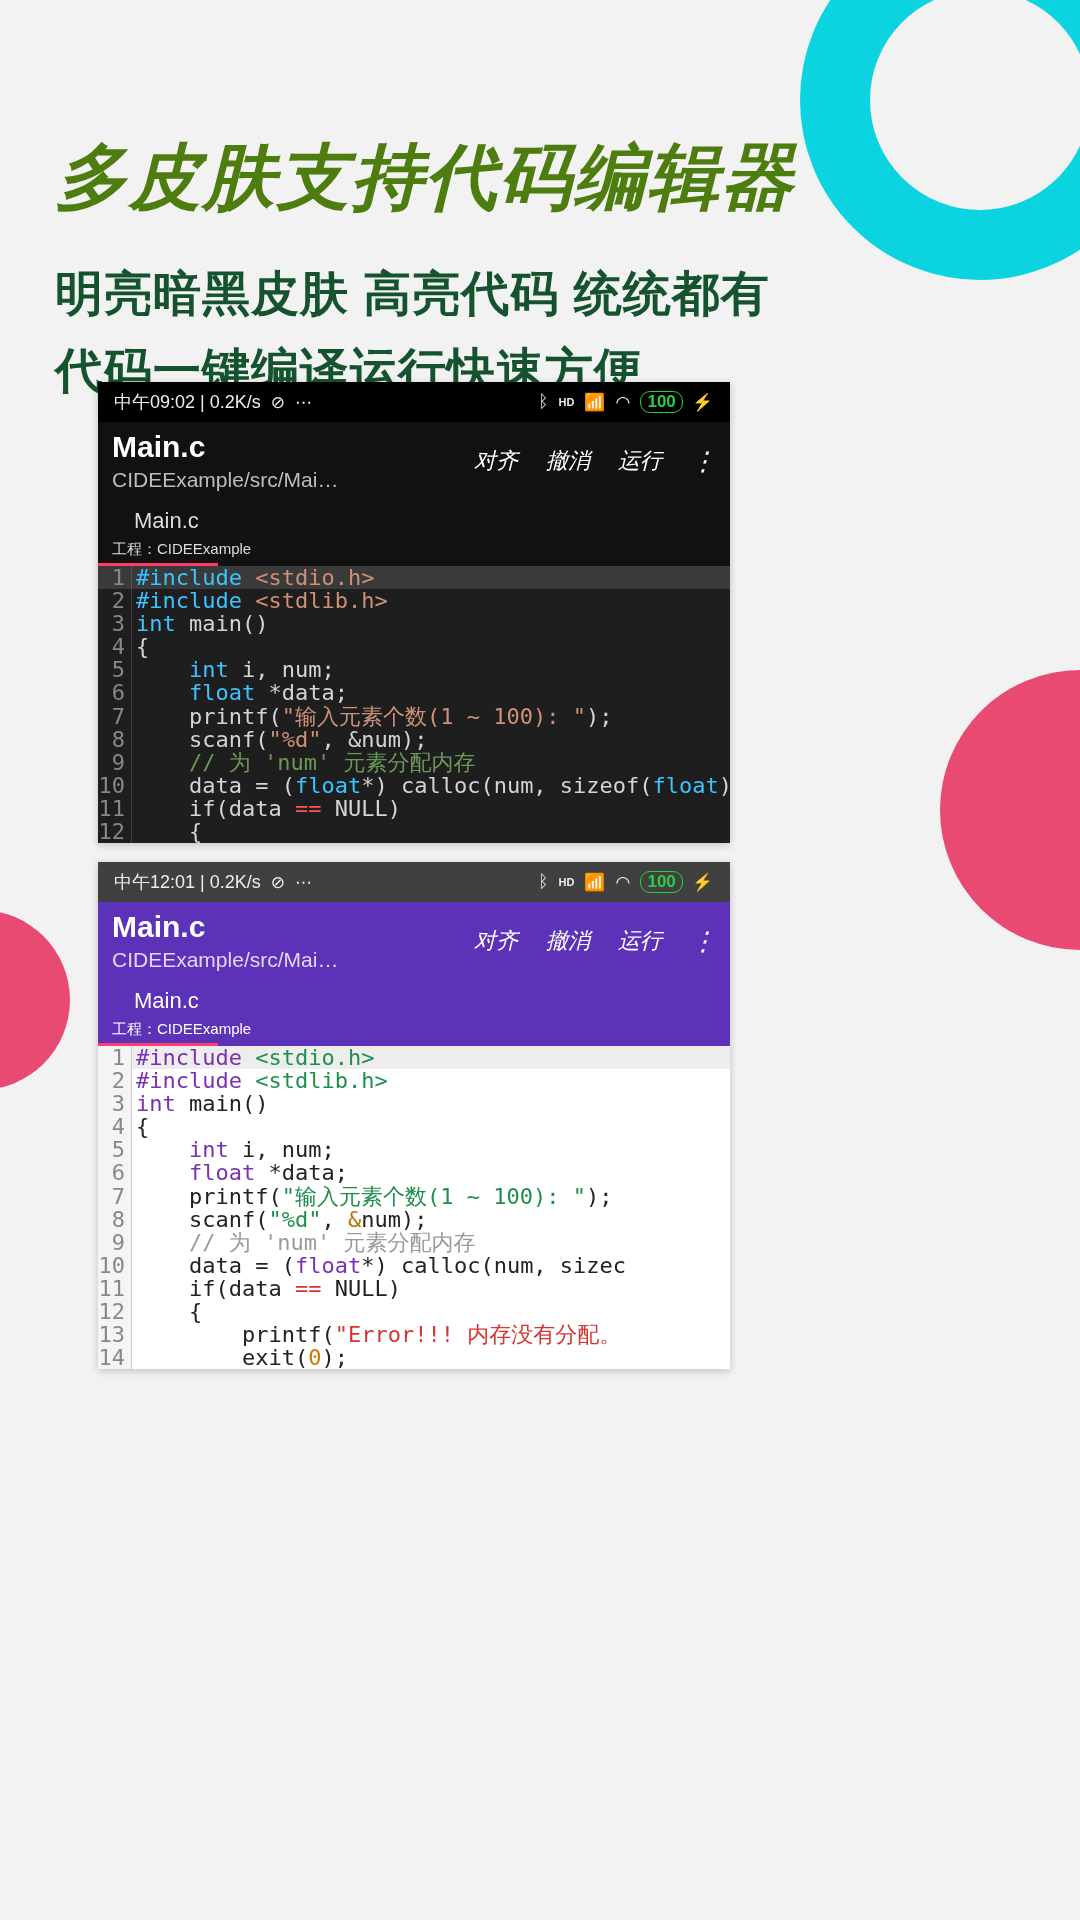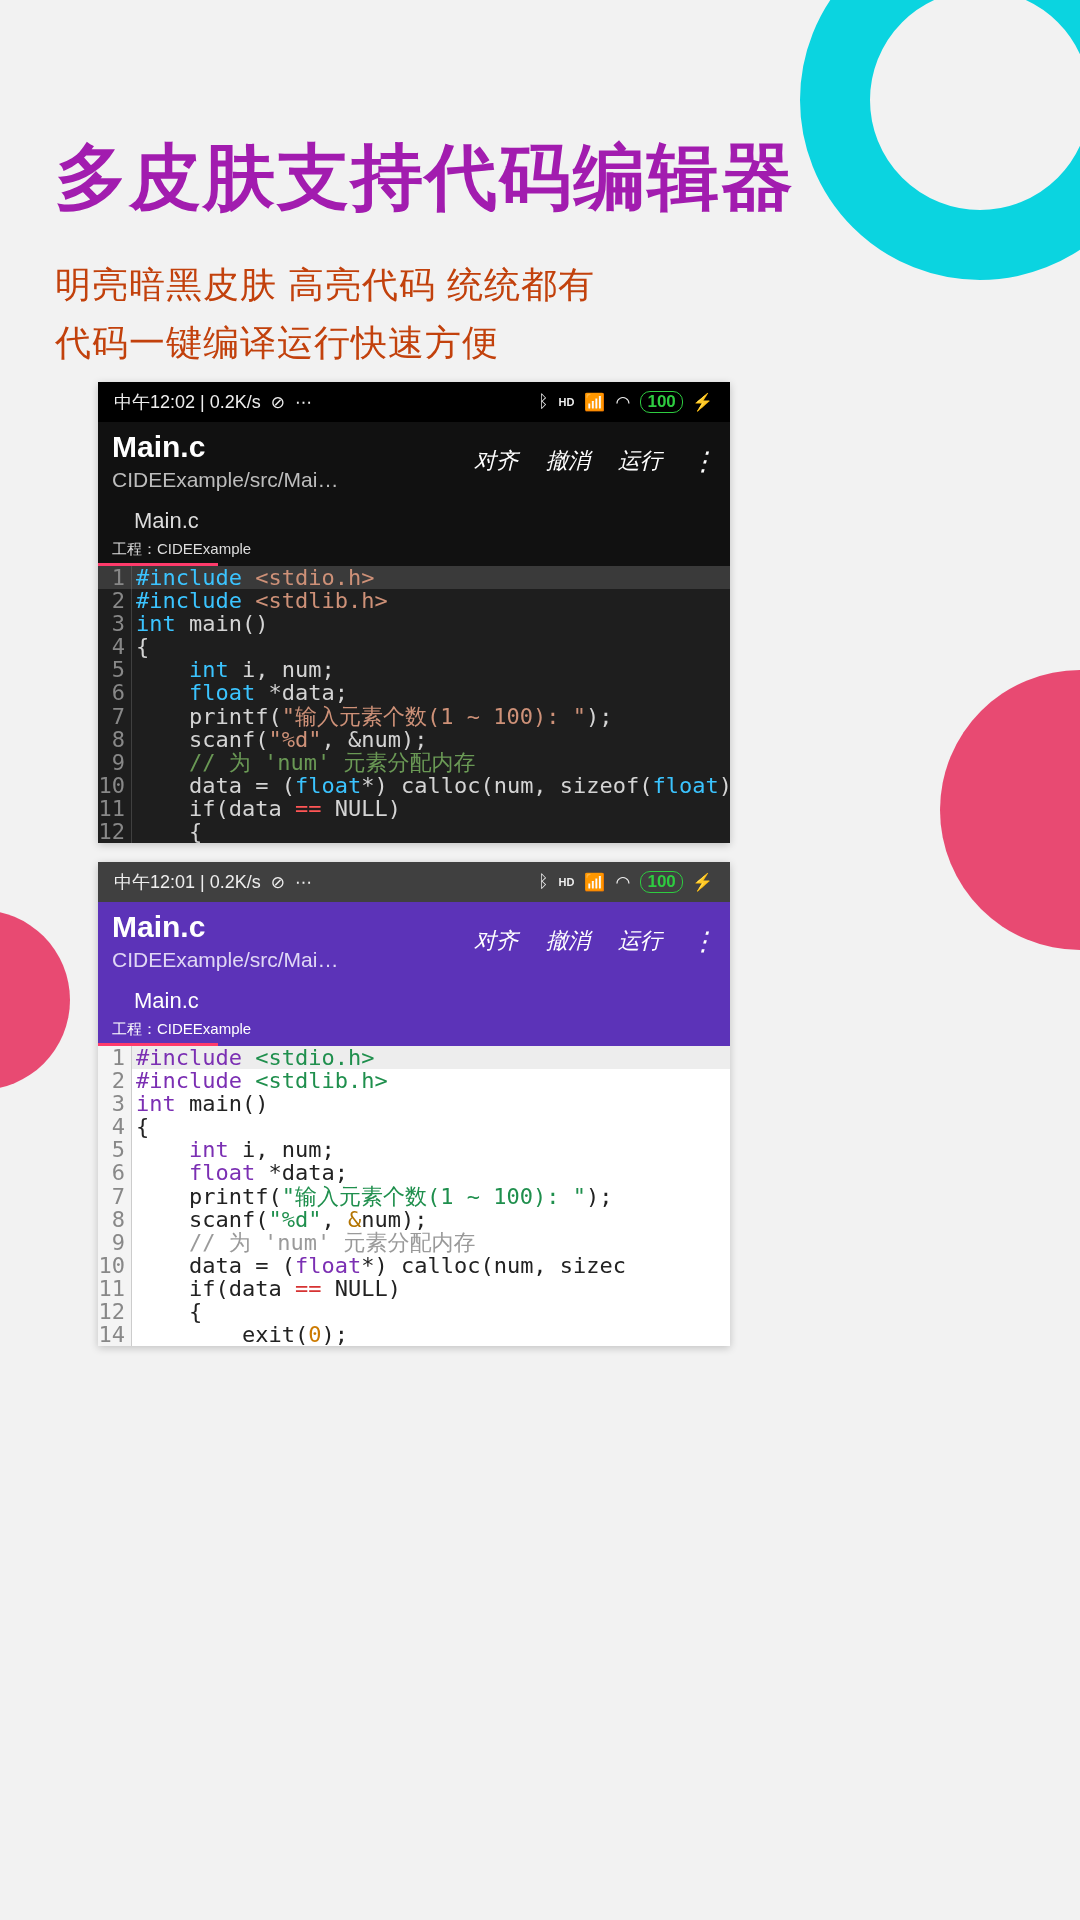--- a/index.html
+++ b/index.html
@@ -32,29 +32,31 @@
   background: #e84a72;
   border-radius: 50%;
 }
 .headline {
   position: absolute;
   top: 130px; left: 55px; right: 55px;
 }
 .headline h1 {
   font-size: 72px;
   font-weight: 700;
-  color: #a21caf;
+  color: #4d7c0f;
   letter-spacing: 2px;
+  font-style: italic;
 }
 .headline p {
   margin-top: 30px;
-  font-size: 36px;
-  color: #c2410c;
+  font-size: 48px;
+  color: #14532d;
   line-height: 1.6;
   letter-spacing: 1px;
+  font-weight: bold;
 }
 .panel {
   position: absolute;
   left: 98px;
   width: 632px;
   overflow: hidden;
   box-shadow: 0 2px 8px rgba(0,0,0,.2);
 }
 .panel-dark { top: 382px; background: #1e1e1e; }
 .panel-light { top: 862px; background: #fff; }
@@ -163,21 +165,21 @@
 <div class="headline">
   <h1>多皮肤支持代码编辑器</h1>
   <p>
     <span>明亮暗黑皮肤 高亮代码 统统都有</span><br>
     <span>代码一键编译运行快速方便</span>
   </p>
 </div>
 
 <div class="panel panel-dark">
   <div class="statusbar">
-    <span>中午12:02</span>
+    <span>中午09:02</span>
     <span>&nbsp;|&nbsp;</span>
     <span>0.2K/s</span>
     <span class="icon">⊘</span>
     <span class="icon">⋯</span>
     <span class="spacer"></span>
     <span class="icon">ᛒ</span>
     <span class="icon" style="font-size:11px;font-weight:bold">HD</span>
     <span class="icon">📶</span>
     <span class="icon">◠</span>
     <span class="batt">
@@ -258,15 +260,16 @@
     <div class="line"><span class="gutter">3</span><span class="code"><span class="kw">int</span><span> main()</span></span></div>
     <div class="line"><span class="gutter">4</span><span class="code">{</span></div>
     <div class="line"><span class="gutter">5</span><span class="code"><span>    </span><span class="kw">int</span><span> i, num;</span></span></div>
     <div class="line"><span class="gutter">6</span><span class="code"><span>    </span><span class="kw">float</span><span> *data;</span></span></div>
     <div class="line"><span class="gutter">7</span><span class="code"><span>    printf(</span><span class="str">"输入元素个数(1 ~ 100): "</span><span>);</span></span></div>
     <div class="line"><span class="gutter">8</span><span class="code"><span>    scanf(</span><span class="str">"%d"</span><span>, </span><span class="amp">&amp;</span><span>num);</span></span></div>
     <div class="line"><span class="gutter">9</span><span class="code"><span>    </span><span class="cm">// 为 'num' 元素分配内存</span></span></div>
     <div class="line"><span class="gutter">10</span><span class="code"><span>    data = (</span><span class="kw">float</span><span>*) calloc(num, sizec</span></span></div>
     <div class="line"><span class="gutter">11</span><span class="code"><span>    if(data </span><span class="op">==</span><span> NULL)</span></span></div>
     <div class="line"><span class="gutter">12</span><span class="code">    {</span></div>
+    <div class="line"><span class="gutter">13</span><span class="code"><span>        printf(</span><span class="str err">"Error!!! 内存没有分配。</span></span></div>
     <div class="line"><span class="gutter">14</span><span class="code"><span>        exit(</span><span class="num">0</span><span>);</span></span></div>
   </div>
 </div>
 
 </body></html>

